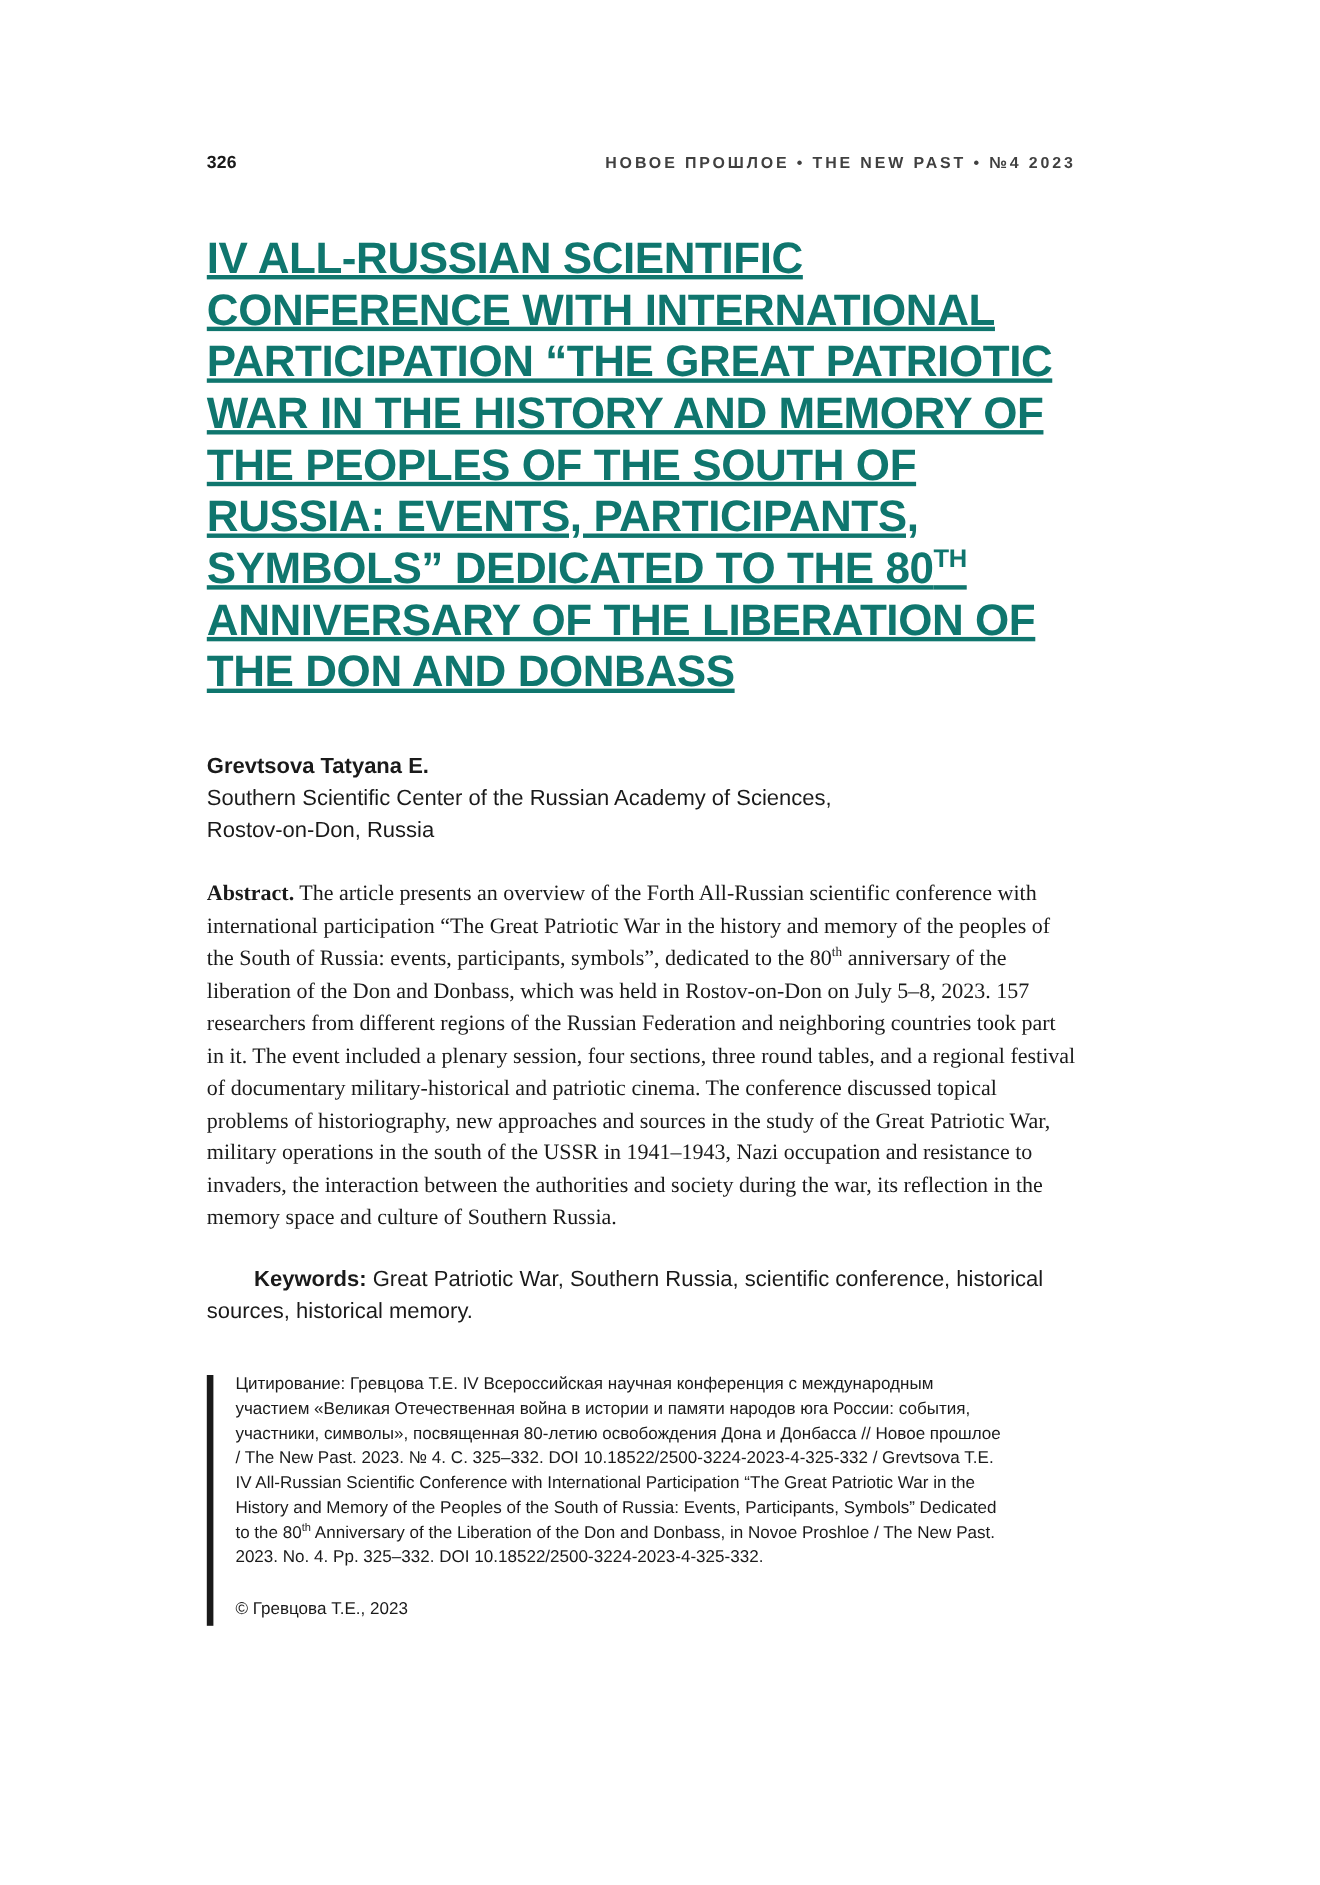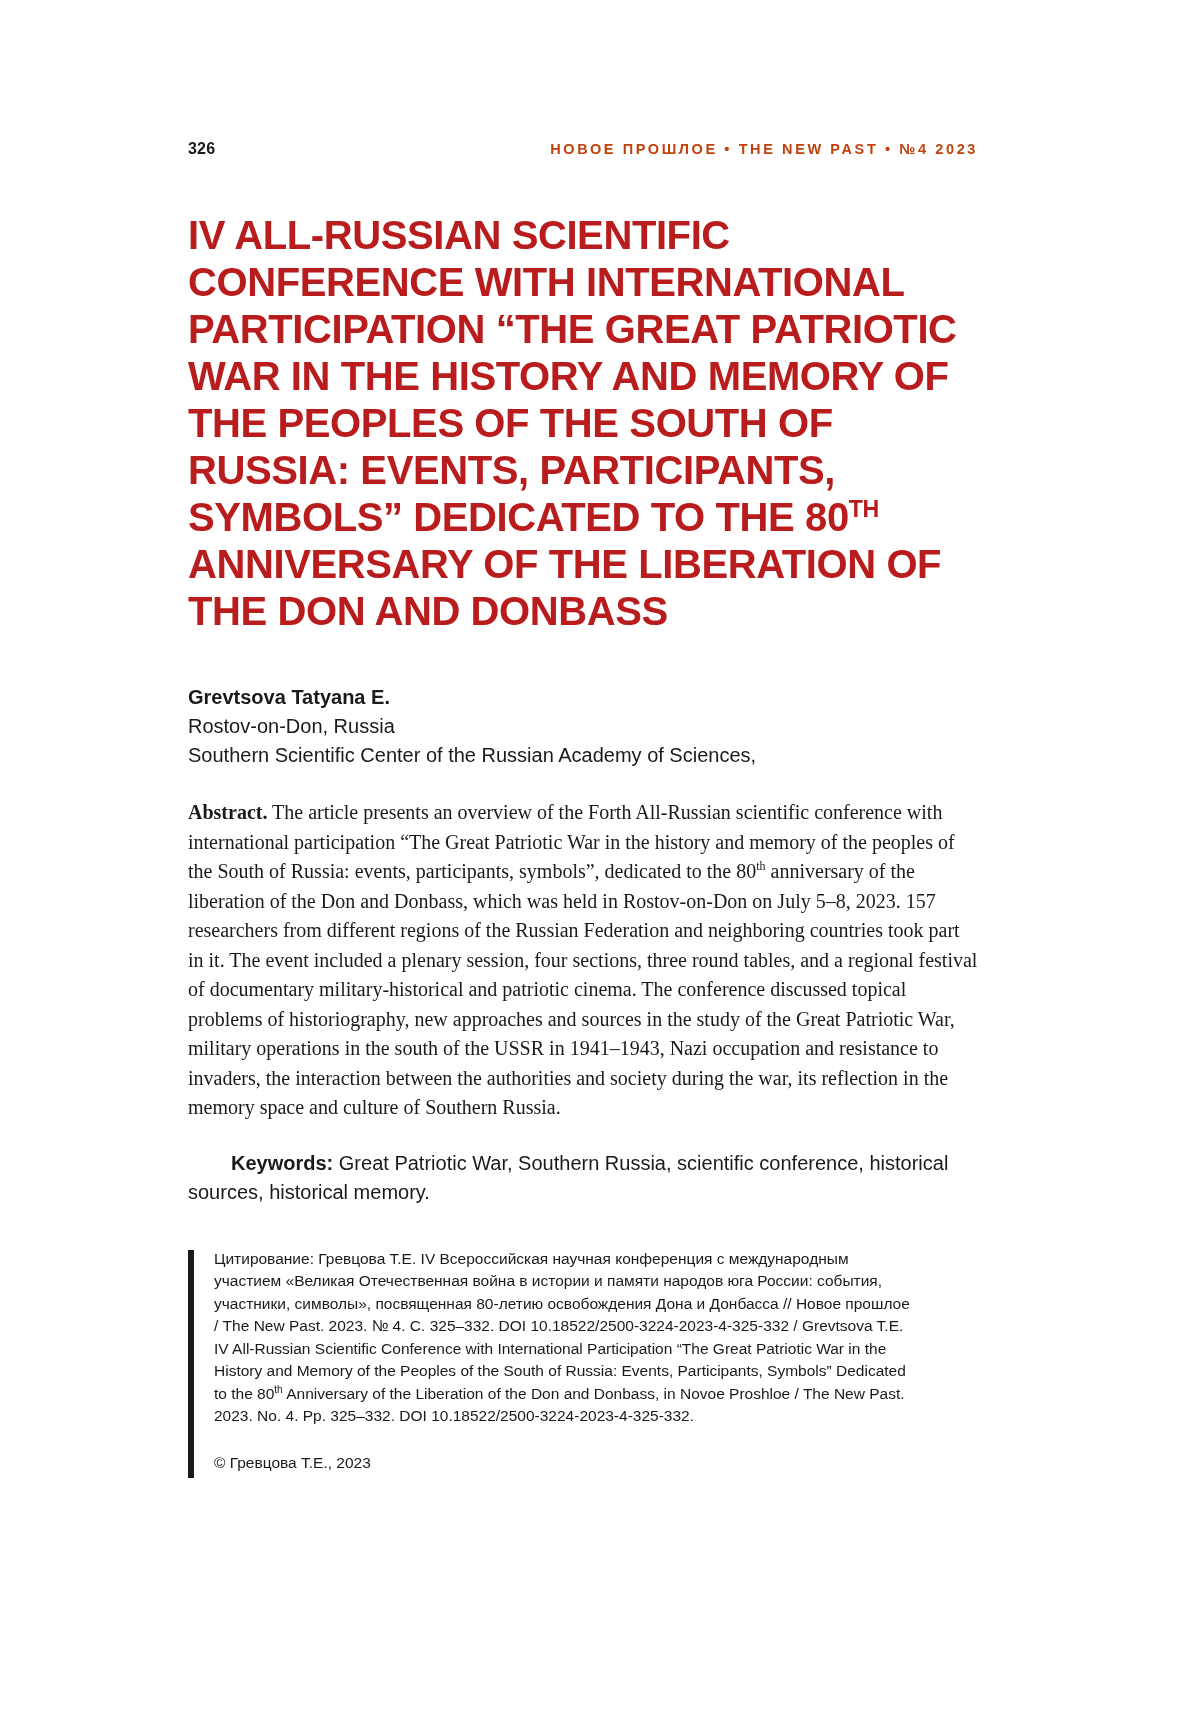--- a/index.html
+++ b/index.html
@@ -39,34 +39,35 @@
   .folio {
     font-size: 16px;
     font-weight: bold;
     letter-spacing: 0.2px;
     color: #1a1a1a;
   }
   .journal-line {
     font-size: 14.5px;
     font-weight: bold;
     letter-spacing: 2.6px;
-    color: #c2410c;
+    color: #404040;
     white-space: nowrap;
   }
 
   
   .title {
     margin-top: 48px;
     font-size: 40px;
     line-height: 47px;
     font-weight: bold;
     letter-spacing: -0.4px;
-    color: #b91c1c;
+    color: #0f766e;
     text-transform: none;
     width: 800px;
+    text-decoration: underline;
   }
   .title sup {
     font-size: 0.58em;
     vertical-align: super;
     line-height: 0;
   }
 
   
   .author-block {
     margin-top: 48px;
@@ -146,22 +147,22 @@
 
     <div class="runninghead">
       <div class="folio">326</div>
       <div class="journal-line">НОВОЕ ПРОШЛОЕ • THE NEW PAST • №4 2023</div>
     </div>
 
     <h1 class="title"><span>IV ALL-RUSSIAN SCIENTIFIC CONFERENCE WITH INTERNATIONAL PARTICIPATION “THE GREAT PATRIOTIC WAR IN THE HISTORY AND MEMORY OF THE PEOPLES OF THE SOUTH OF RUSSIA: EVENTS, PARTICIPANTS, SYMBOLS” DEDICATED TO THE 80</span><sup>TH</sup><span> ANNIVERSARY OF THE LIBERATION OF THE DON AND DONBASS</span></h1>
 
     <div class="author-block">
       <div class="author-name">Grevtsova Tatyana E.</div>
+      <div class="affil">Southern Scientific Center of the Russian Academy of Sciences,</div>
       <div class="affil">Rostov-on-Don, Russia</div>
-      <div class="affil">Southern Scientific Center of the Russian Academy of Sciences,</div>
     </div>
 
     <p class="abstract"><span class="lead">Abstract.</span><span> The article presents an overview of the Forth All-Russian scientific conference with international participation “The Great Patriotic War in the history and memory of the peoples of the South of Russia: events, participants, symbols”, dedicated to the 80</span><sup>th</sup><span> anniversary of the liberation of the Don and Donbass, which was held in Rostov-on-Don on July 5–8, 2023. 157 researchers from different regions of the Russian Federation and neighboring countries took part in it. The event included a plenary session, four sections, three round tables, and a regional festival of documentary military-historical and patriotic cinema. The conference discussed topical problems of historiography, new approaches and sources in the study of the Great Patriotic War, military operations in the south of the USSR in 1941–1943, Nazi occupation and resistance to invaders, the interaction between the authorities and society during the war, its reflection in the memory space and culture of Southern Russia.</span></p>
 
     <p class="keywords"><span class="lead">Keywords:</span><span> Great Patriotic War, Southern Russia, scientific conference, historical sources, historical memory.</span></p>
 
     <div class="citation-wrap">
       <div class="citation-rule"></div>
       <div class="citation"><span>Цитирование: Гревцова Т.Е. IV Всероссийская научная конференция с международным участием «Великая Отечественная война в истории и памяти народов юга России: события, участники, символы», посвященная 80-летию освобождения Дона и Донбасса // Новое прошлое / The New Past. 2023. № 4. С. 325–332. DOI 10.18522/2500-3224-2023-4-325-332 / Grevtsova T.E. IV All-Russian Scientific Conference with International Participation “The Great Patriotic War in the History and Memory of the Peoples of the South of Russia: Events, Participants, Symbols” Dedicated to the 80</span><sup>th</sup><span> Anniversary of the Liberation of the Don and Donbass, in Novoe Proshloe / The New Past. 2023. No. 4. Pp. 325–332. DOI 10.18522/2500-3224-2023-4-325-332.</span></div>
       <div class="copyright">© Гревцова Т.Е., 2023</div>

